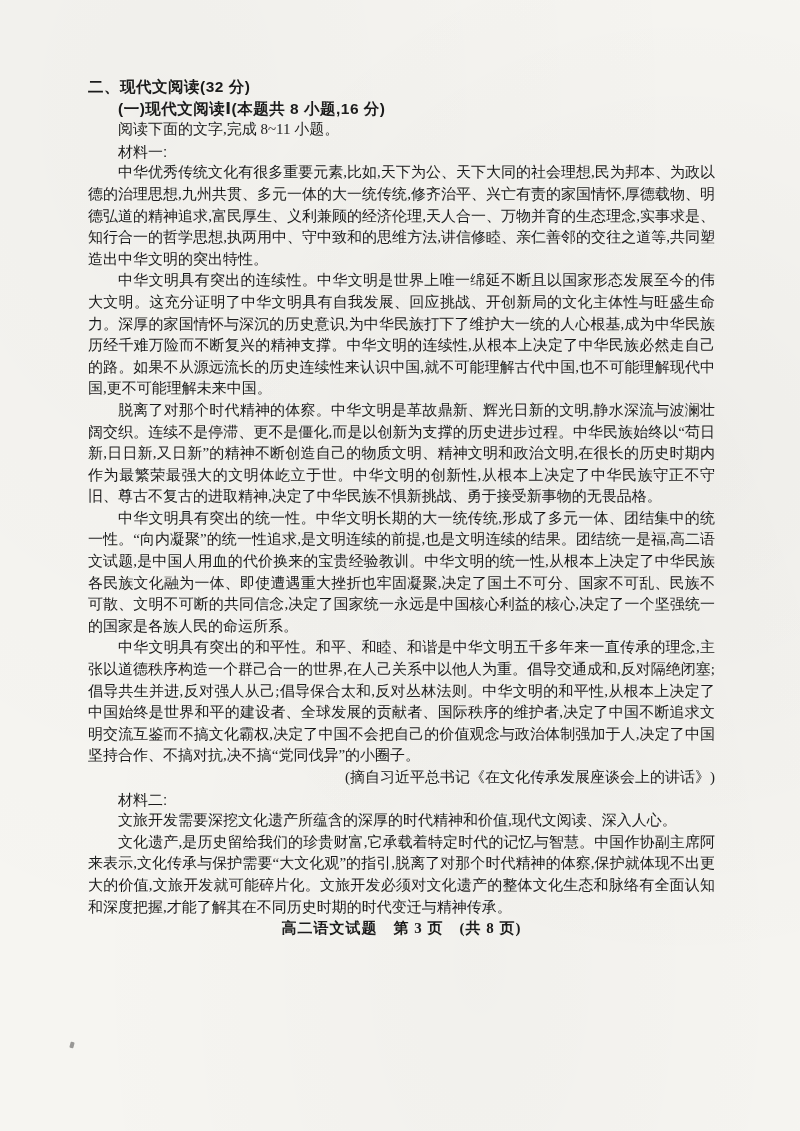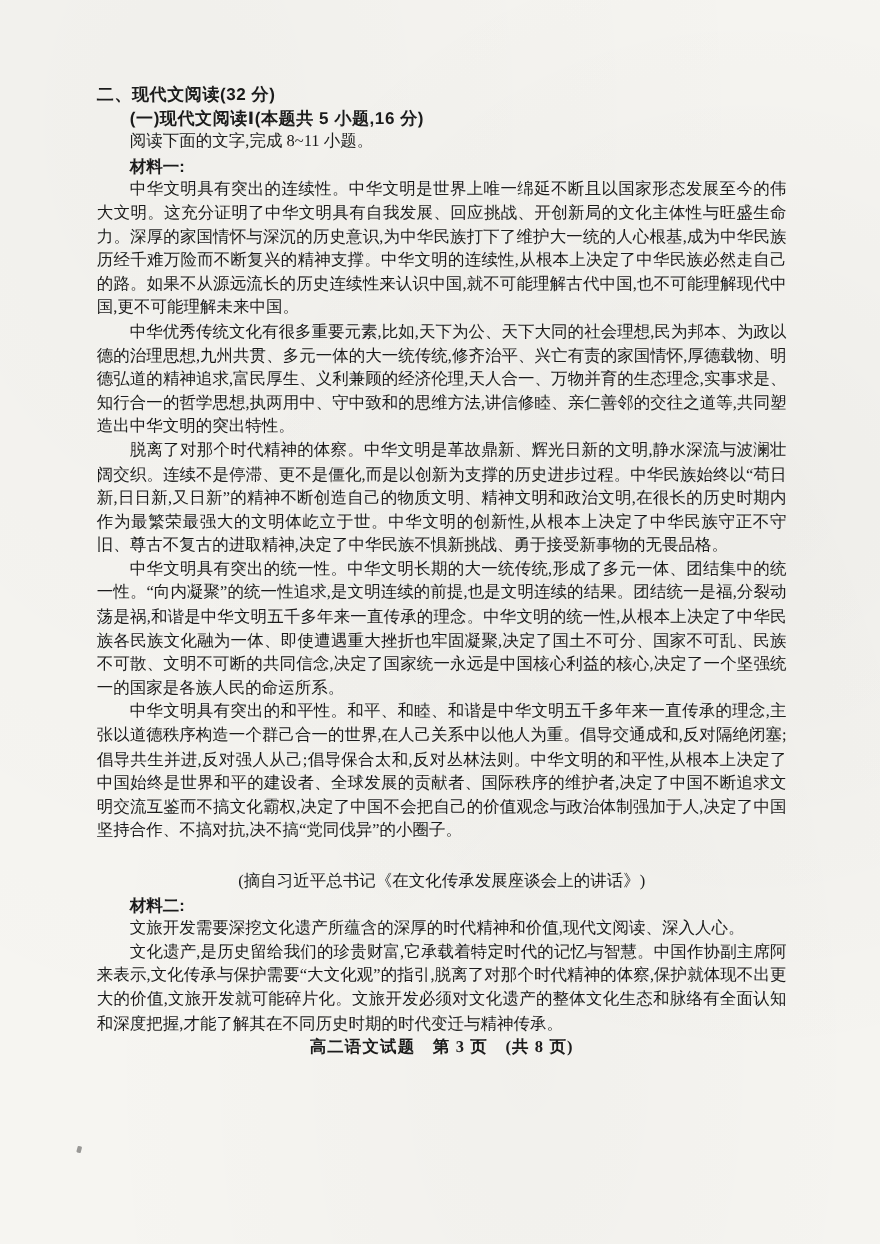--- a/index.html
+++ b/index.html
@@ -49,31 +49,30 @@
     letter-spacing: 0.5px;
     text-align: left;
   }
   .instruction {
     padding-left: 30px;
     text-align: left;
     font-family: Liberation Serif, serif;
   }
   .mat-label {
     font-family: "Liberation Sans", "DejaVu Sans", sans-serif;
-    font-weight: bold;
+    font-weight: normal;
     padding-left: 30px;
     text-align: left;
   }
   p.body-para {
     margin: 0;
     text-indent: 2em;
   }
   .attribution {
-    text-align: center;
-    margin-top: 24px;
+    text-align: right;
   }
   .footer-line {
     text-align: center;
     font-weight: bold;
     letter-spacing: 1px;
   }
   .scan-mark {
     position: absolute;
     left: 70px;
     top: 1042px;
@@ -85,33 +84,33 @@
   }
 </style>
 </head>
 <body>
 
 <div class="page">
   <div class="content">
 
     <div class="h-section">二、现代文阅读(32 分)</div>
 
-    <div class="h-sub">(一)现代文阅读Ⅰ(本题共 5 小题,16 分)</div>
+    <div class="h-sub">(一)现代文阅读Ⅰ(本题共 8 小题,16 分)</div>
 
     <div class="instruction">阅读下面的文字,完成 8~11 小题。</div>
 
     <div class="mat-label">材料一:</div>
 
+    <p class="body-para">中华优秀传统文化有很多重要元素,比如,天下为公、天下大同的社会理想,民为邦本、为政以德的治理思想,九州共贯、多元一体的大一统传统,修齐治平、兴亡有责的家国情怀,厚德载物、明德弘道的精神追求,富民厚生、义利兼顾的经济伦理,天人合一、万物并育的生态理念,实事求是、知行合一的哲学思想,执两用中、守中致和的思维方法,讲信修睦、亲仁善邻的交往之道等,共同塑造出中华文明的突出特性。</p>
+
     <p class="body-para">中华文明具有突出的连续性。中华文明是世界上唯一绵延不断且以国家形态发展至今的伟大文明。这充分证明了中华文明具有自我发展、回应挑战、开创新局的文化主体性与旺盛生命力。深厚的家国情怀与深沉的历史意识,为中华民族打下了维护大一统的人心根基,成为中华民族历经千难万险而不断复兴的精神支撑。中华文明的连续性,从根本上决定了中华民族必然走自己的路。如果不从源远流长的历史连续性来认识中国,就不可能理解古代中国,也不可能理解现代中国,更不可能理解未来中国。</p>
-
-    <p class="body-para">中华优秀传统文化有很多重要元素,比如,天下为公、天下大同的社会理想,民为邦本、为政以德的治理思想,九州共贯、多元一体的大一统传统,修齐治平、兴亡有责的家国情怀,厚德载物、明德弘道的精神追求,富民厚生、义利兼顾的经济伦理,天人合一、万物并育的生态理念,实事求是、知行合一的哲学思想,执两用中、守中致和的思维方法,讲信修睦、亲仁善邻的交往之道等,共同塑造出中华文明的突出特性。</p>
 
     <p class="body-para">脱离了对那个时代精神的体察。中华文明是革故鼎新、辉光日新的文明,静水深流与波澜壮阔交织。连续不是停滞、更不是僵化,而是以创新为支撑的历史进步过程。中华民族始终以“苟日新,日日新,又日新”的精神不断创造自己的物质文明、精神文明和政治文明,在很长的历史时期内作为最繁荣最强大的文明体屹立于世。中华文明的创新性,从根本上决定了中华民族守正不守旧、尊古不复古的进取精神,决定了中华民族不惧新挑战、勇于接受新事物的无畏品格。</p>
 
-    <p class="body-para">中华文明具有突出的统一性。中华文明长期的大一统传统,形成了多元一体、团结集中的统一性。“向内凝聚”的统一性追求,是文明连续的前提,也是文明连续的结果。团结统一是福,分裂动荡是祸,和谐是中华文明五千多年来一直传承的理念。中华文明的统一性,从根本上决定了中华民族各民族文化融为一体、即使遭遇重大挫折也牢固凝聚,决定了国土不可分、国家不可乱、民族不可散、文明不可断的共同信念,决定了国家统一永远是中国核心利益的核心,决定了一个坚强统一的国家是各族人民的命运所系。</p>
+    <p class="body-para">中华文明具有突出的统一性。中华文明长期的大一统传统,形成了多元一体、团结集中的统一性。“向内凝聚”的统一性追求,是文明连续的前提,也是文明连续的结果。团结统一是福,高二语文试题,是中国人用血的代价换来的宝贵经验教训。中华文明的统一性,从根本上决定了中华民族各民族文化融为一体、即使遭遇重大挫折也牢固凝聚,决定了国土不可分、国家不可乱、民族不可散、文明不可断的共同信念,决定了国家统一永远是中国核心利益的核心,决定了一个坚强统一的国家是各族人民的命运所系。</p>
 
     <p class="body-para">中华文明具有突出的和平性。和平、和睦、和谐是中华文明五千多年来一直传承的理念,主张以道德秩序构造一个群己合一的世界,在人己关系中以他人为重。倡导交通成和,反对隔绝闭塞;倡导共生并进,反对强人从己;倡导保合太和,反对丛林法则。中华文明的和平性,从根本上决定了中国始终是世界和平的建设者、全球发展的贡献者、国际秩序的维护者,决定了中国不断追求文明交流互鉴而不搞文化霸权,决定了中国不会把自己的价值观念与政治体制强加于人,决定了中国坚持合作、不搞对抗,决不搞“党同伐异”的小圈子。</p>
 
     <div class="attribution">(摘自习近平总书记《在文化传承发展座谈会上的讲话》)</div>
 
     <div class="mat-label">材料二:</div>
 
     <p class="body-para">文旅开发需要深挖文化遗产所蕴含的深厚的时代精神和价值,现代文阅读、深入人心。</p>
 
     <p class="body-para">文化遗产,是历史留给我们的珍贵财富,它承载着特定时代的记忆与智慧。中国作协副主席阿来表示,文化传承与保护需要“大文化观”的指引,脱离了对那个时代精神的体察,保护就体现不出更大的价值,文旅开发就可能碎片化。文旅开发必须对文化遗产的整体文化生态和脉络有全面认知和深度把握,才能了解其在不同历史时期的时代变迁与精神传承。</p>

